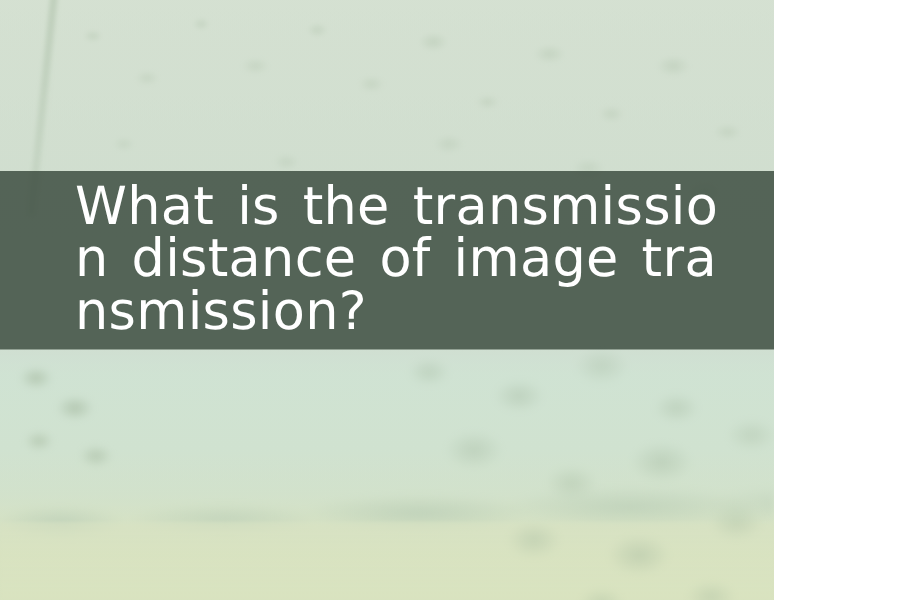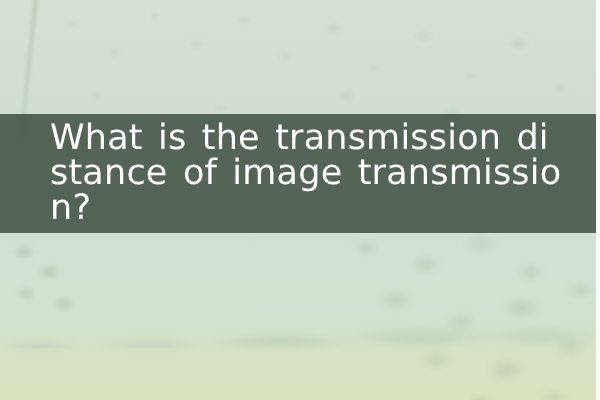--- a/index.html
+++ b/index.html
@@ -4,21 +4,21 @@
 <title>Question Cover Image</title>
 <style>
   html, body {
     margin: 0;
     padding: 0;
     background: #ffffff;
   }
 
   .screenshot {
     position: relative;
-    width: 596px;
+    width: 516px;
     height: 400px;
     overflow: hidden;
     font-family: "DejaVu Sans", "Liberation Sans", sans-serif;
     background: #c3d2c2;
   }
 
   
 
   .photo {
     position: absolute;

